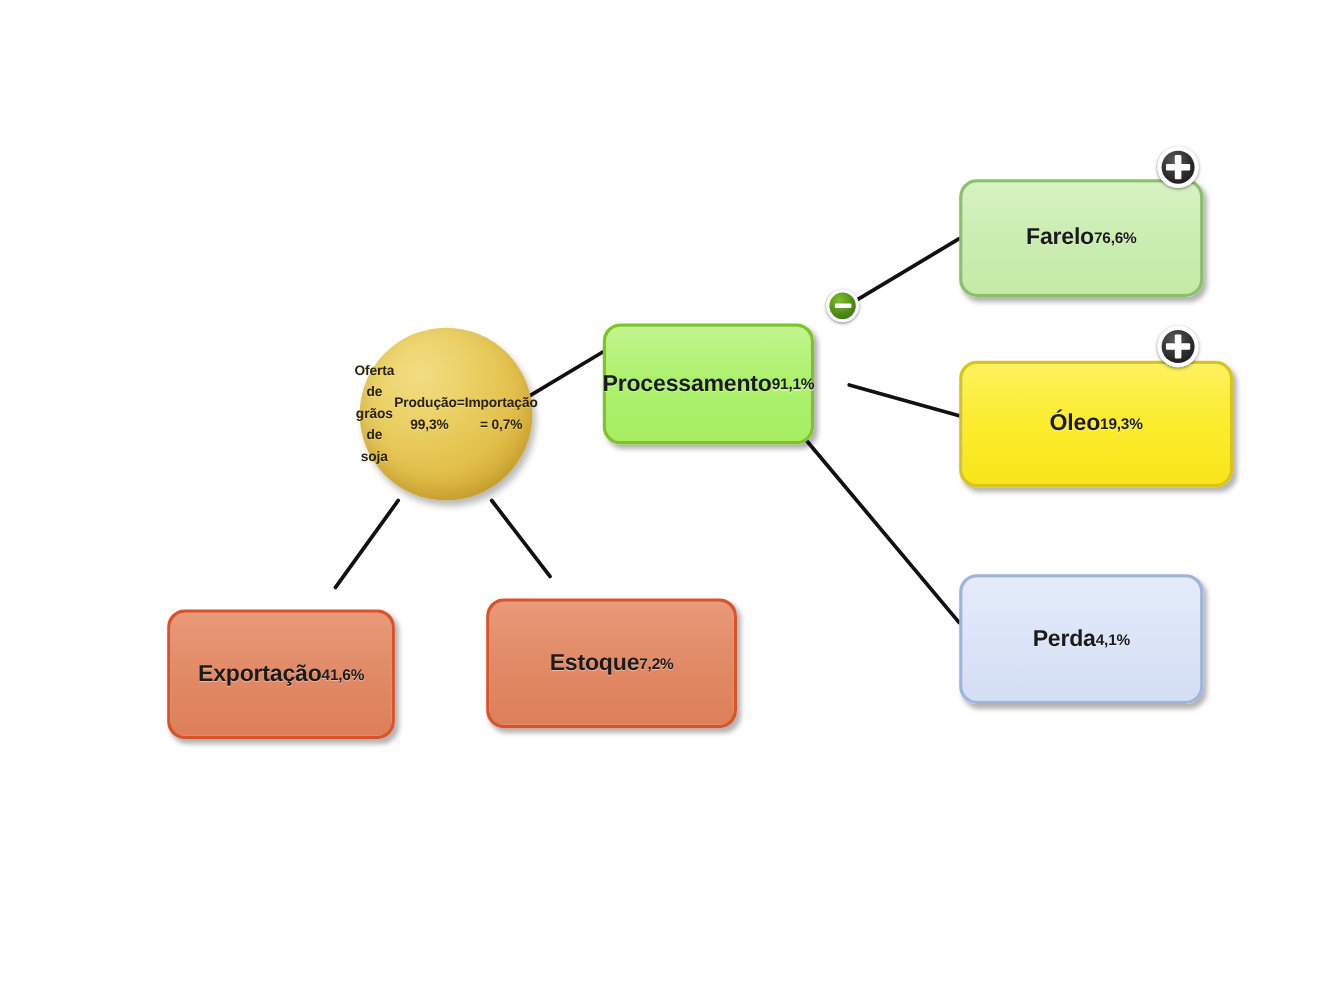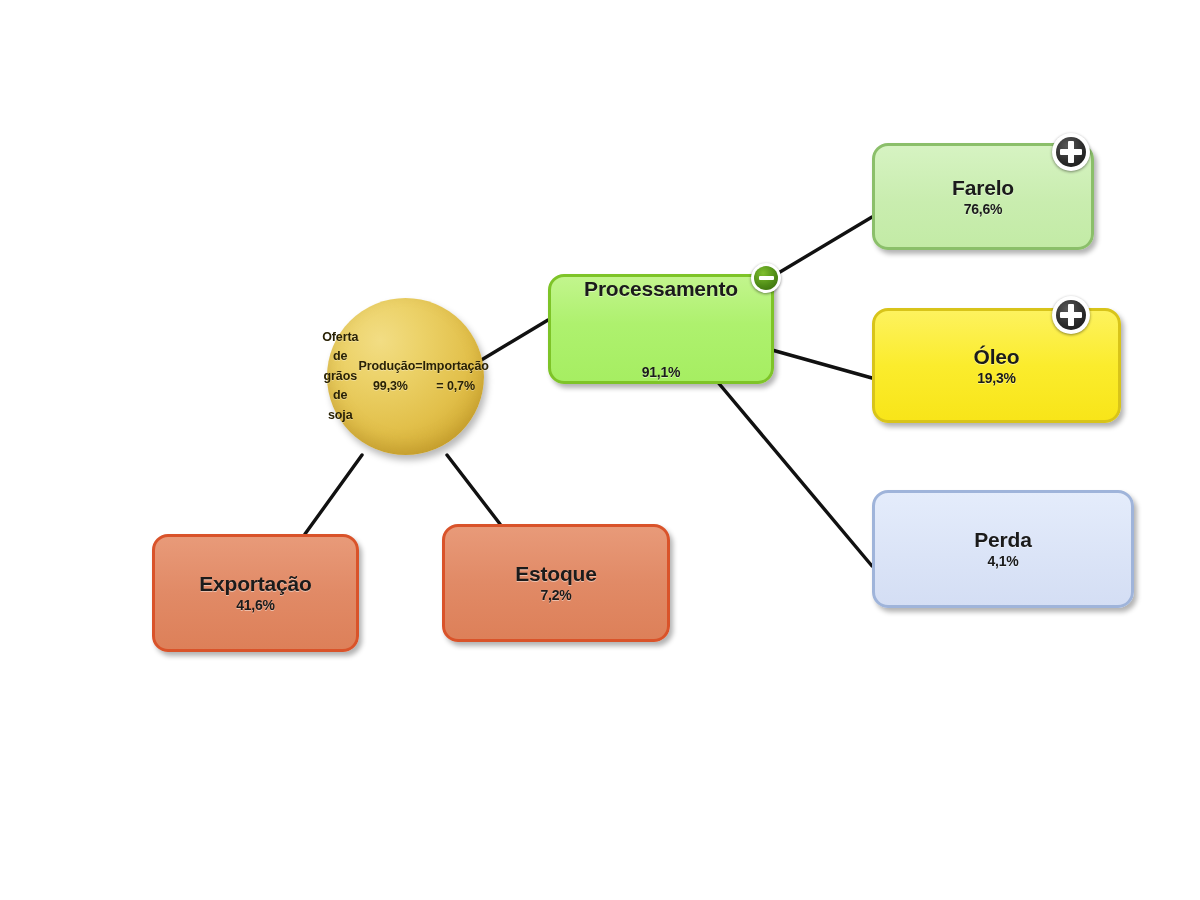--- a/index.html
+++ b/index.html
@@ -26,27 +26,27 @@
     height: 900px;
     pointer-events: none;
   }
 
   
   .node {
     position: absolute;
     box-sizing: border-box;
     border-radius: 16px;
     display: flex;
-    flex-direction: column;
     align-items: center;
     justify-content: center;
     text-align: center;
     color: #1b1b1b;
     text-shadow: 0 1px 0 rgba(255,255,255,0.45);
     box-shadow: 3px 4px 5px rgba(0,0,0,0.30);
+    margin-top: 20px;
   }
   .node .title {
     font-size: 21px;
     font-weight: bold;
     line-height: 1.18;
     letter-spacing: -0.2px;
   }
   .node .value {
     font-size: 14px;
     font-weight: bold;
@@ -163,21 +163,21 @@
       <line x1="716" y1="380" x2="872" y2="566"></line>
     </g>
   </svg>
 
   <div class="sphere" style="left:327px; top:298px; width:157px; height:157px;">
     <div class="s-line">Oferta de grãos de soja</div>
     <div class="s-line">Produção=  99,3%</div>
     <div class="s-line">Importação = 0,7%</div>
   </div>
 
-  <div class="node green" style="left:548px; top:274px; width:226px; height:110px;justify-content:space-between;">
+  <div class="node green" style="left:548px; top:274px; width:192px; height:110px;">
     <div class="title">Processamento</div>
     <div class="value">91,1%</div>
   </div>
   <div class="toggle minus" style="left:751px; top:263px;">
     <span class="ring"></span>
     <span class="disc"></span>
     <span class="bar-h" style="z-index:2;"></span>
   </div>
 
   <div class="node lightgreen" style="left:872px; top:143px; width:222px; height:107px;">
@@ -195,21 +195,21 @@
     <div class="title">Óleo</div>
     <div class="value">19,3%</div>
   </div>
   <div class="toggle plus" style="left:1052px; top:296px;">
     <span class="ring"></span>
     <span class="disc"></span>
     <span class="bar-h" style="z-index:2;"></span>
     <span class="bar-v" style="z-index:2;"></span>
   </div>
 
-  <div class="node blue" style="left:872px; top:490px; width:262px; height:118px;">
+  <div class="node blue" style="left:872px; top:502px; width:222px; height:118px;">
     <div class="title">Perda</div>
     <div class="value">4,1%</div>
   </div>
 
   <div class="node orange" style="left:152px; top:534px; width:207px; height:118px;">
     <div class="title">Exportação</div>
     <div class="value">41,6%</div>
   </div>
 
   <div class="node orange" style="left:442px; top:524px; width:228px; height:118px;">

